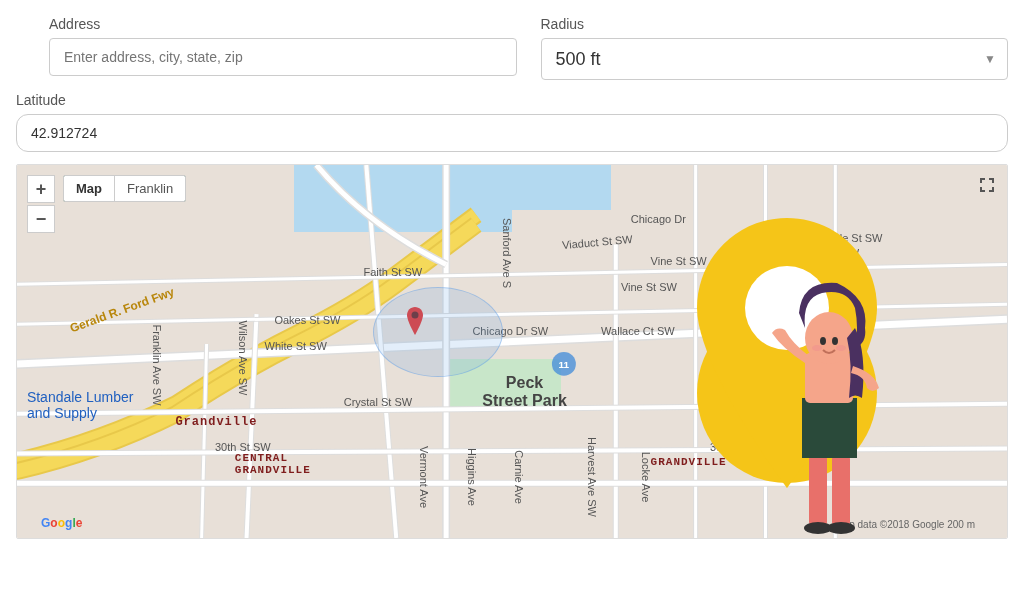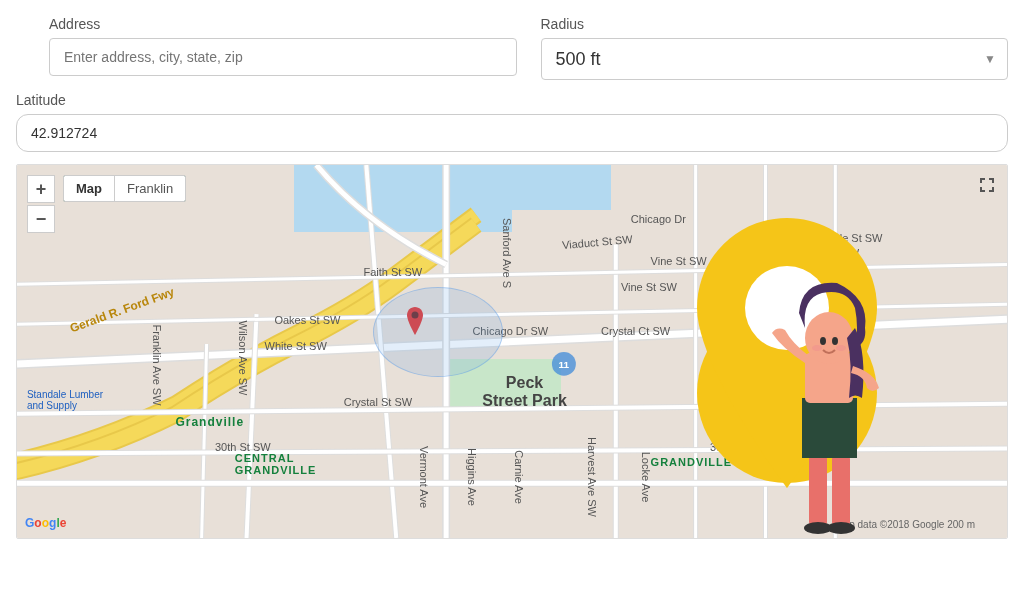--- a/index.html
+++ b/index.html
@@ -178,21 +178,21 @@
 
     .map-type-divider {
       width: 1px;
       background: #ccc;
     }
 
     
     .google-logo {
       position: absolute;
       bottom: 8px;
-      left: 8px;
+      left: 24px;
       z-index: 10;
       font-size: 12px;
       color: #666;
     }
     .google-logo span.g { color: #4285F4; font-weight: bold; }
     .google-logo span.o1 { color: #EA4335; font-weight: bold; }
     .google-logo span.o2 { color: #FBBC05; font-weight: bold; }
     .google-logo span.g2 { color: #4285F4; font-weight: bold; }
     .google-logo span.l { color: #34A853; font-weight: bold; }
     .google-logo span.e { color: #EA4335; font-weight: bold; }
@@ -235,23 +235,24 @@
       font-size: 11px;
       color: #555;
       font-weight: 500;
       white-space: nowrap;
       pointer-events: none;
       z-index: 5;
     }
 
     .map-label.bold {
       font-weight: 700;
-      color: #15803d;
+      color: #7f1d1d;
       font-size: 13px;
       letter-spacing: 1px;
+      font-family: Liberation Mono, monospace;
     }
 
     .map-label.park {
       color: #444;
       font-size: 16px;
       font-weight: bold;
     }
 
     .map-label.blue {
       color: #2060c0;
@@ -375,36 +376,36 @@
       <text x="548" y="204" text-anchor="middle" font-size="10" fill="white" font-weight="bold">11</text>
     </svg>
 
     <div class="map-label" style="top:18%;left:81%;">Gable St SW</div>
     <div class="map-label" style="top:22%;left:76%;">Homewood St SW</div>
     <div class="map-label" style="top:27%;left:79%;">27th St SW</div>
     <div class="map-label" style="top:13%;left:62%;">Chicago Dr</div>
     <div class="map-label" style="top:24%;left:64%;">Vine St SW</div>
     <div class="map-label" style="top:31%;left:61%;">Vine St SW</div>
     <div class="map-label" style="top:19%;left:55%;transform:rotate(-5deg);">Viaduct St SW</div>
-    <div class="map-label" style="top:43%;left:59%;">Crystal Ct SW</div>
+    <div class="map-label" style="top:43%;left:59%;">Wallace Ct SW</div>
     <div class="map-label" style="top:40%;left:26%;">Oakes St SW</div>
     <div class="map-label" style="top:47%;left:25%;">White St SW</div>
     <div class="map-label" style="top:57%;left:33%;margin-top:18px;">Crystal St SW</div>
     <div class="map-label" style="top:50%;left:19%;transform:rotate(90deg);transform-origin:center;">Wilson Ave SW</div>
     <div class="map-label" style="top:52%;left:10%;transform:rotate(90deg);transform-origin:center;">Franklin Ave SW</div>
     <div class="map-label" style="top:27%;left:35%;">Faith St SW</div>
     <div class="map-label" style="top:22%;left:46%;transform:rotate(90deg);transform-origin:center;">Sanford Ave S</div>
     <div class="map-label" style="top:43%;left:46%;">Chicago Dr SW</div>
     <div class="map-label" style="top:74%;left:20%;">30th St SW</div>
     <div class="map-label" style="top:74%;left:70%;">30th S...</div>
     <div class="map-label park" style="top:56%;left:47%;text-align:center;">Peck<br>Street Park</div>
     <div class="map-label bold" style="top:67%;left:16%;font-size:12px;">Grandville</div>
     <div class="map-label bold" style="top:77%;left:22%;font-size:11px;letter-spacing:1px;">CENTRAL<br>GRANDVILLE</div>
     <div class="map-label bold" style="top:78%;left:64%;font-size:11px;letter-spacing:1px;">GRANDVILLE</div>
-    <div class="map-label blue" style="top:60%;left:1%;font-size:10px;">Standale Lumber<br>and Supply</div>
+    <div class="map-label blue" style="top:60%;left:1%;font-size:14px;">Standale Lumber<br>and Supply</div>
     <div class="map-label blue" style="top:35%;left:71%;">Boz...</div>
     <div class="map-label" style="top:37%;left:5%;transform:rotate(-20deg);font-weight:bold;font-size:12px;color:#b8860b;">Gerald R. Ford Fwy</div>
 
     <div class="map-label" style="top:82%;left:38%;transform:rotate(90deg);transform-origin:center;">Vermont Ave</div>
     <div class="map-label" style="top:82%;left:43%;transform:rotate(90deg);transform-origin:center;">Higgins Ave</div>
     <div class="map-label" style="top:82%;left:48%;transform:rotate(90deg);transform-origin:center;">Carnie Ave</div>
     <div class="map-label" style="top:82%;left:54%;transform:rotate(90deg);transform-origin:center;">Harvest Ave SW</div>
     <div class="map-label" style="top:82%;left:61%;transform:rotate(90deg);transform-origin:center;">Locke Ave</div>
 
     <div style="position:absolute;top:38%;left:39%;z-index:8;">

